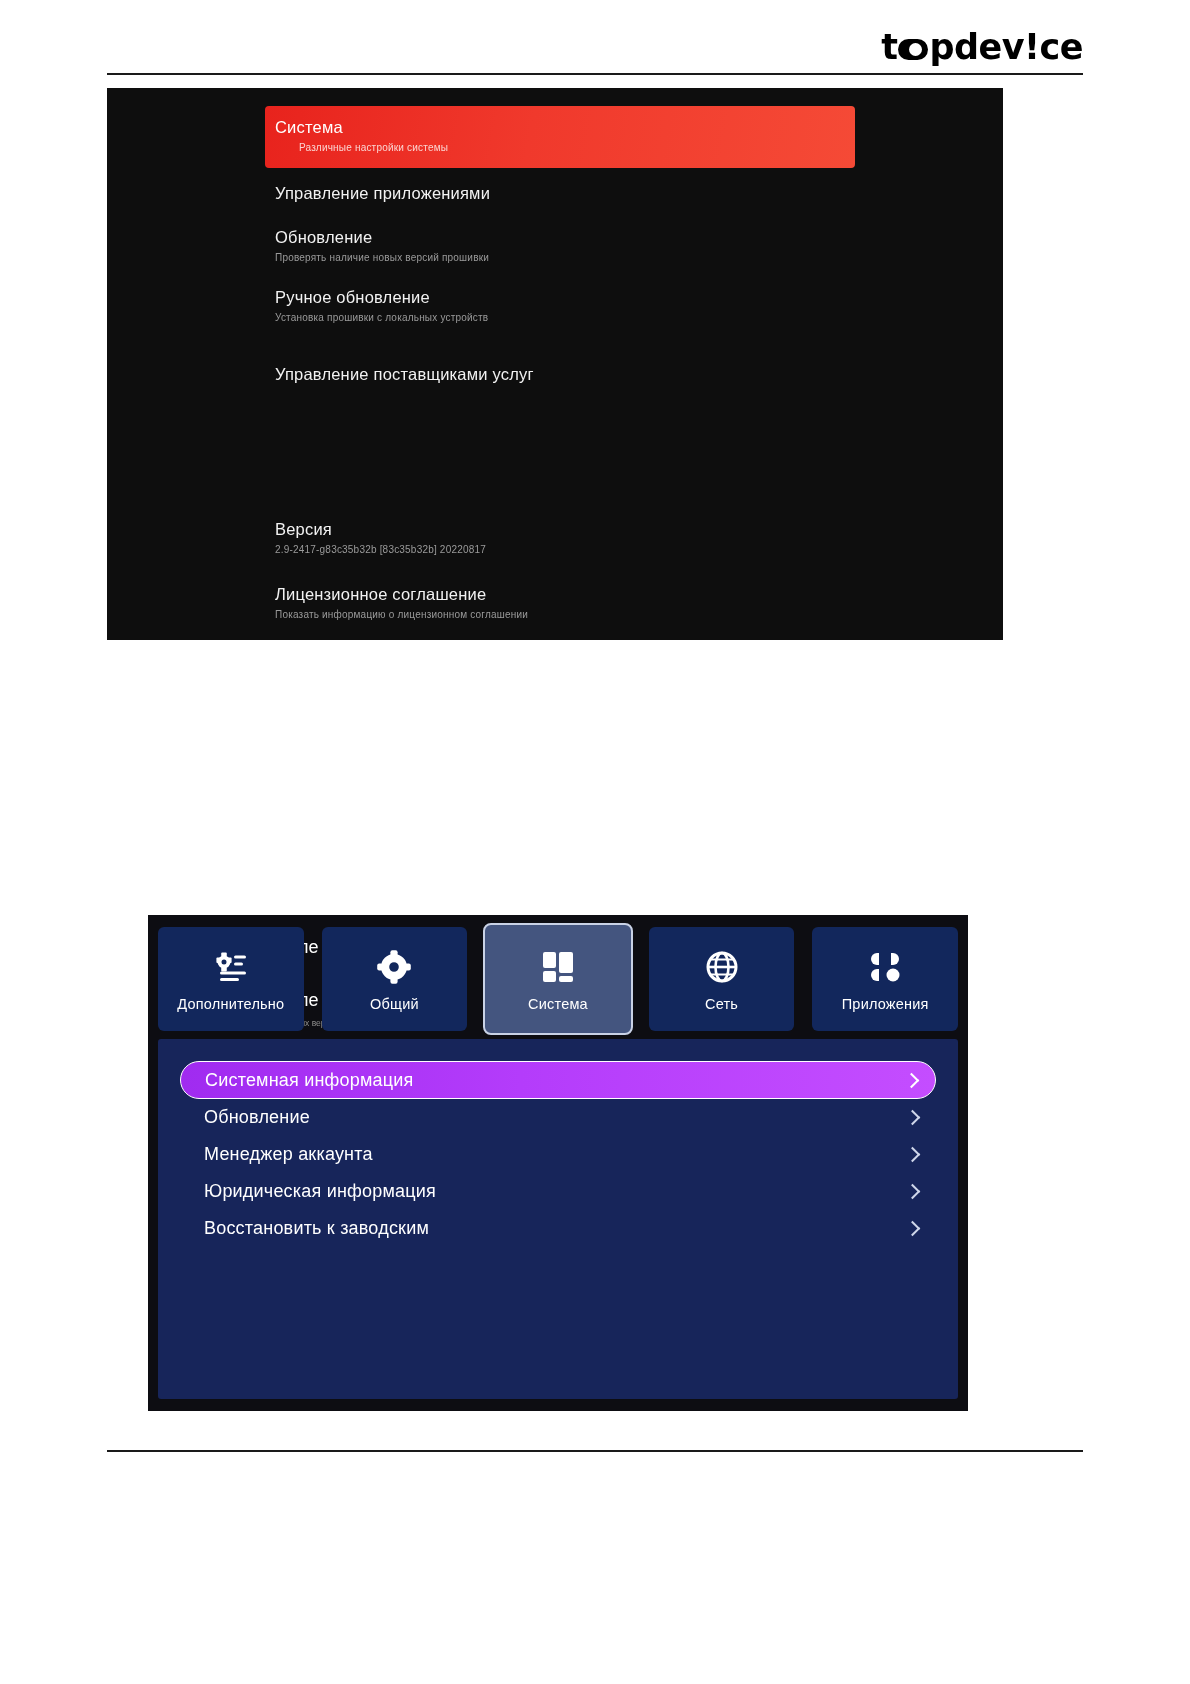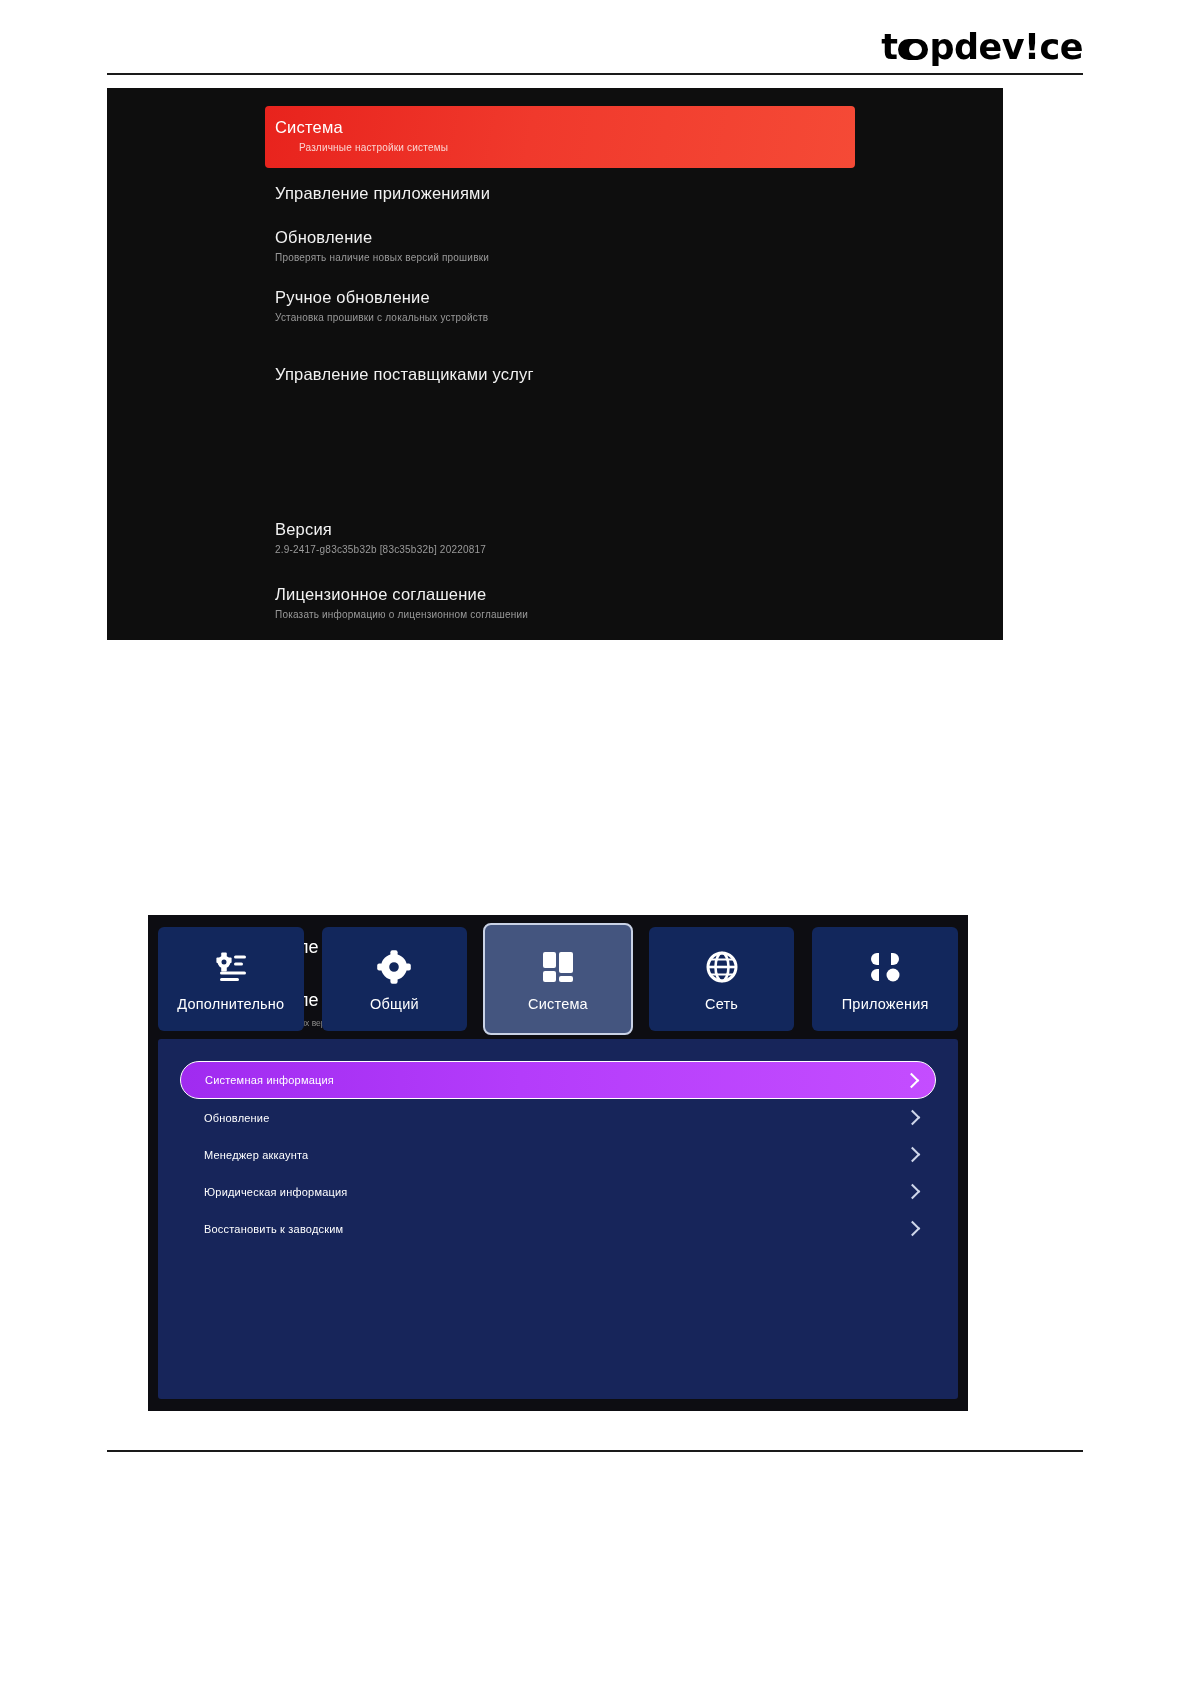--- a/index.html
+++ b/index.html
@@ -101,21 +101,21 @@
   }
   .s2-list { position: absolute; left: 22px; right: 22px; top: 22px; }
   .s2-item {
     height: 37px; display: flex; align-items: center;
     padding: 0 18px 0 24px; position: relative;
   }
   .s2-item.active {
     background: linear-gradient(90deg, #a02bf0 0%, #b43cfb 45%, #c44dff 100%);
     border: 1.5px solid #ffffff; border-radius: 19px; height: 38px;
   }
-  .s2-item-label { font-size: 11px; color: #ffffff; letter-spacing: 0.2px; }
+  .s2-item-label { font-size: 18px; color: #ffffff; letter-spacing: 0.2px; }
   .s2-chevron {
     margin-left: auto; width: 11px; height: 11px;
     border-right: 2px solid #cfd6ea; border-top: 2px solid #cfd6ea;
     transform: rotate(45deg);
   }
   .s2-item.active .s2-chevron { border-color: #ffffff; }
 </style>
 </head>
 <body>
 

